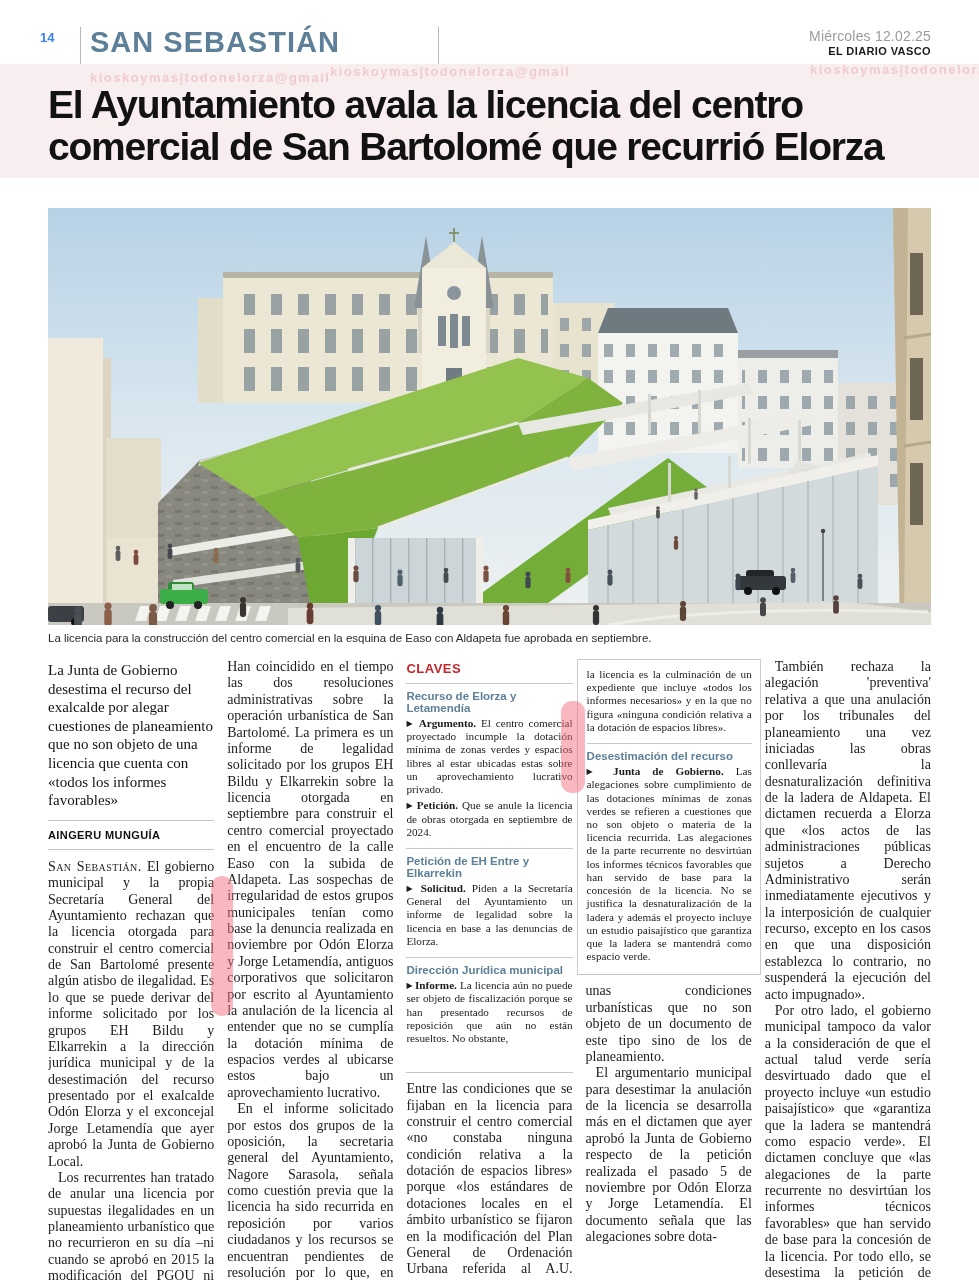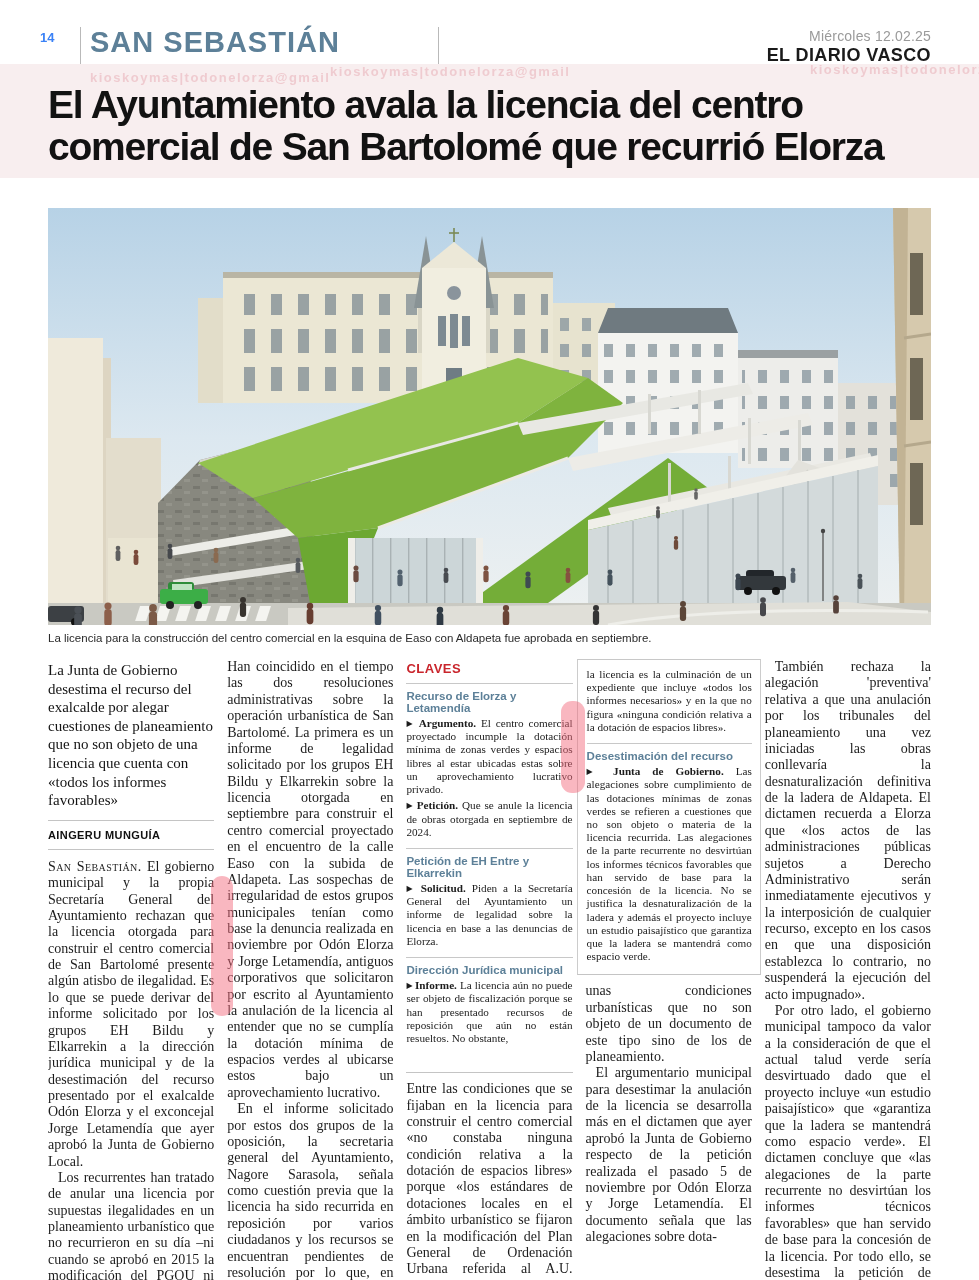--- a/index.html
+++ b/index.html
@@ -7,21 +7,21 @@
         font-family:"Liberation Serif",serif;color:#1c1c1c;}
   
   .pagenum{position:absolute;left:40px;top:30px;font:700 13px "Liberation Sans",sans-serif;color:#3b82f6;}
   .vbar{position:absolute;width:1px;background:#b9b9b9;}
   .vbar.b1{left:80px;top:27px;height:42px;}
   .vbar.b2{left:438px;top:27px;height:42px;}
   .section-title{position:absolute;left:90px;top:26px;font:700 29px "Liberation Sans",sans-serif;
         color:var(--steel-blue,#5d8098);letter-spacing:1px;}
   .edition{position:absolute;right:48px;top:28px;text-align:right;font-family:"Liberation Sans",sans-serif;}
   .edition .date{font-size:14px;color:#9a9a9a;letter-spacing:.2px;}
-  .edition .masthead{font-size:18px;font-weight:700;color:#1a1a1a;letter-spacing:.4px;margin-top:1px;}
+  .edition .masthead{font-size:11px;font-weight:700;color:#1a1a1a;letter-spacing:.4px;margin-top:1px;}
   
   .hl-band{position:absolute;left:0;top:64px;width:979px;height:114px;background:#f8eeef;padding-left:24px;}
   .wm{position:absolute;font:700 13px "Liberation Sans",sans-serif;color:#eec6cb;opacity:.85;
       letter-spacing:1.5px;filter:blur(.6px);white-space:nowrap;}
   .headline{position:absolute;left:48px;top:84px;width:900px;
       font:700 39px/1.07 "Liberation Sans",sans-serif;color:#121212;letter-spacing:-1.2px;}
   
   .photo{position:absolute;left:48px;top:208px;width:883px;height:417px;margin:0;}
   .caption{position:absolute;left:48px;top:632px;width:883px;
       font:11.5px "Liberation Sans",sans-serif;color:#2a2a2a;}

